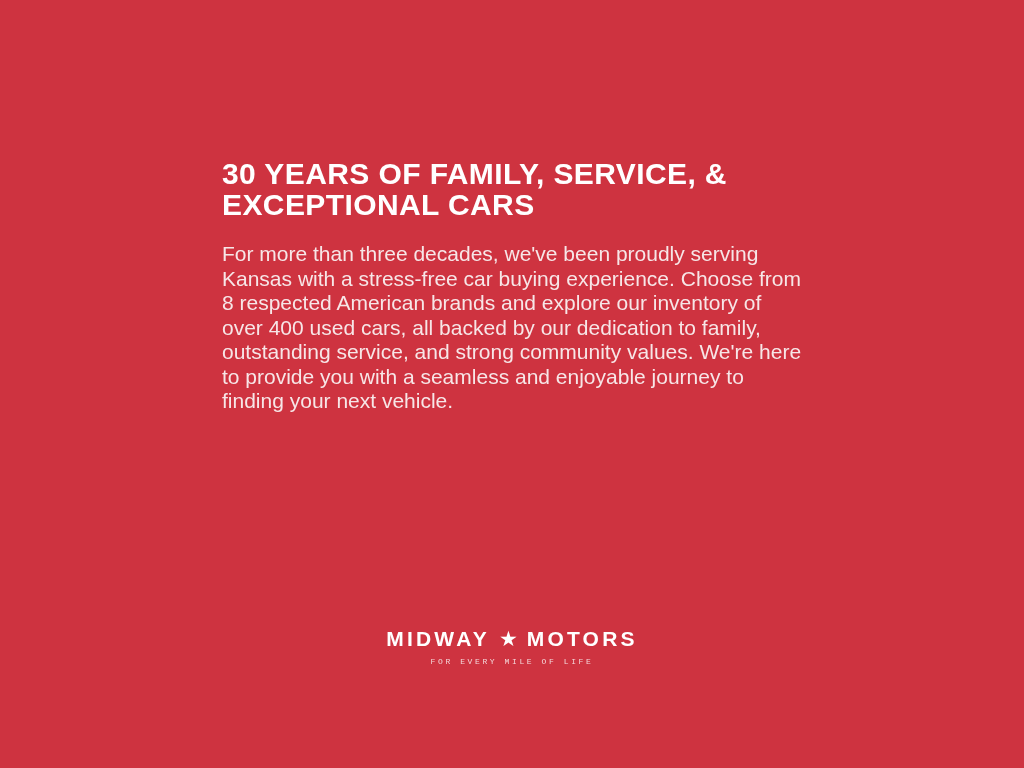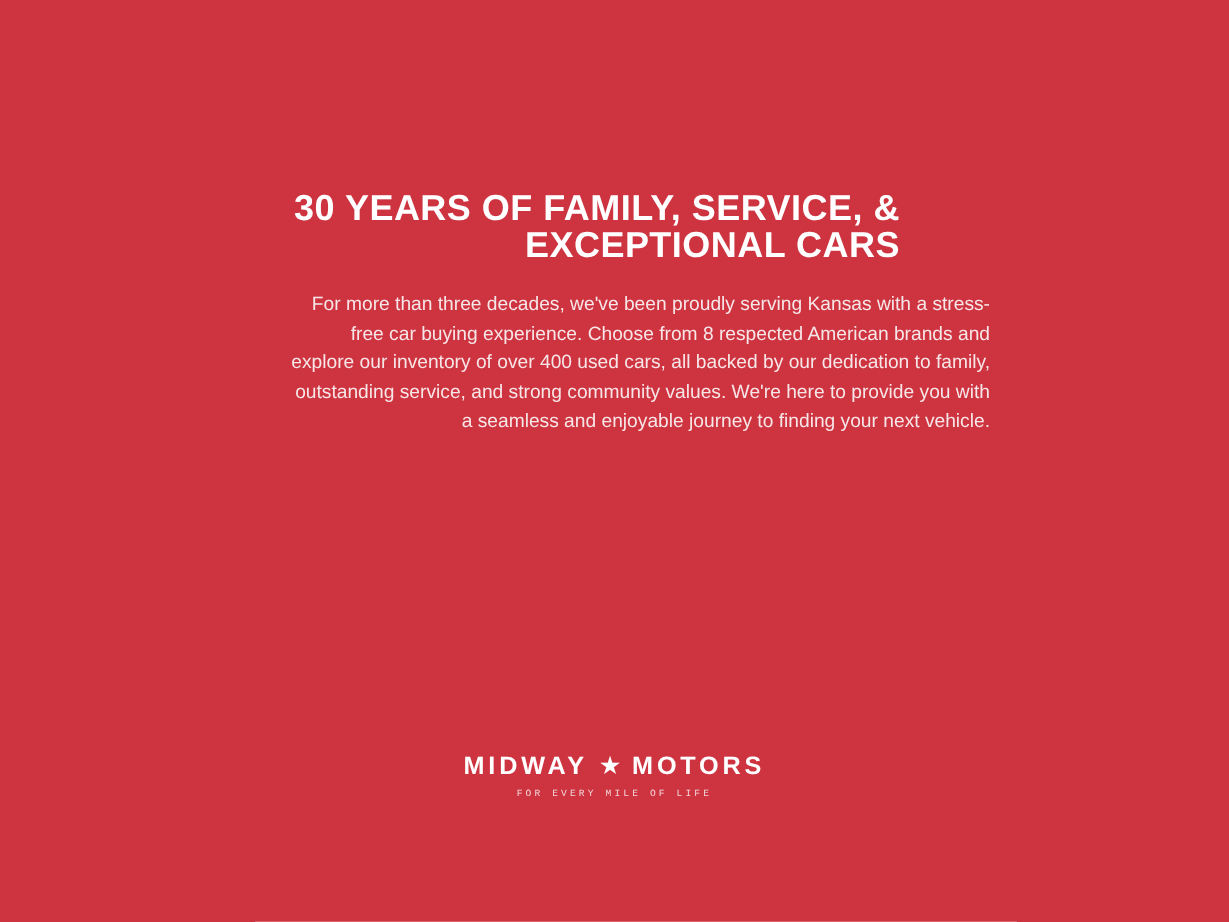--- a/index.html
+++ b/index.html
@@ -16,42 +16,41 @@
   .page {
     position: relative;
     width: 1024px;
     height: 768px;
     background: #ce3340;
     box-sizing: border-box;
     overflow: hidden;
   }
   .content {
     position: absolute;
-    left: 240px;
+    left: 222px;
     top: 158px;
     width: 600px;
-    text-align: right;
   }
   .headline {
     margin: 0;
     color: #ffffff;
     font-family: "Liberation Sans", sans-serif;
     font-size: 30px;
     line-height: 31px;
     font-weight: bold;
     letter-spacing: 0.4px;
     text-transform: uppercase;
     max-width: 510px;
   }
   .body-copy {
     margin: 0;
     padding-top: 22px;
     color: #f7e6e7;
     font-family: "Liberation Sans", sans-serif;
-    font-size: 16px;
+    font-size: 21px;
     line-height: 24.5px;
     font-weight: 400;
     max-width: 585px;
   }
   .logo-block {
     position: absolute;
     left: 0;
     right: 0;
     top: 628px;
     display: flex;

